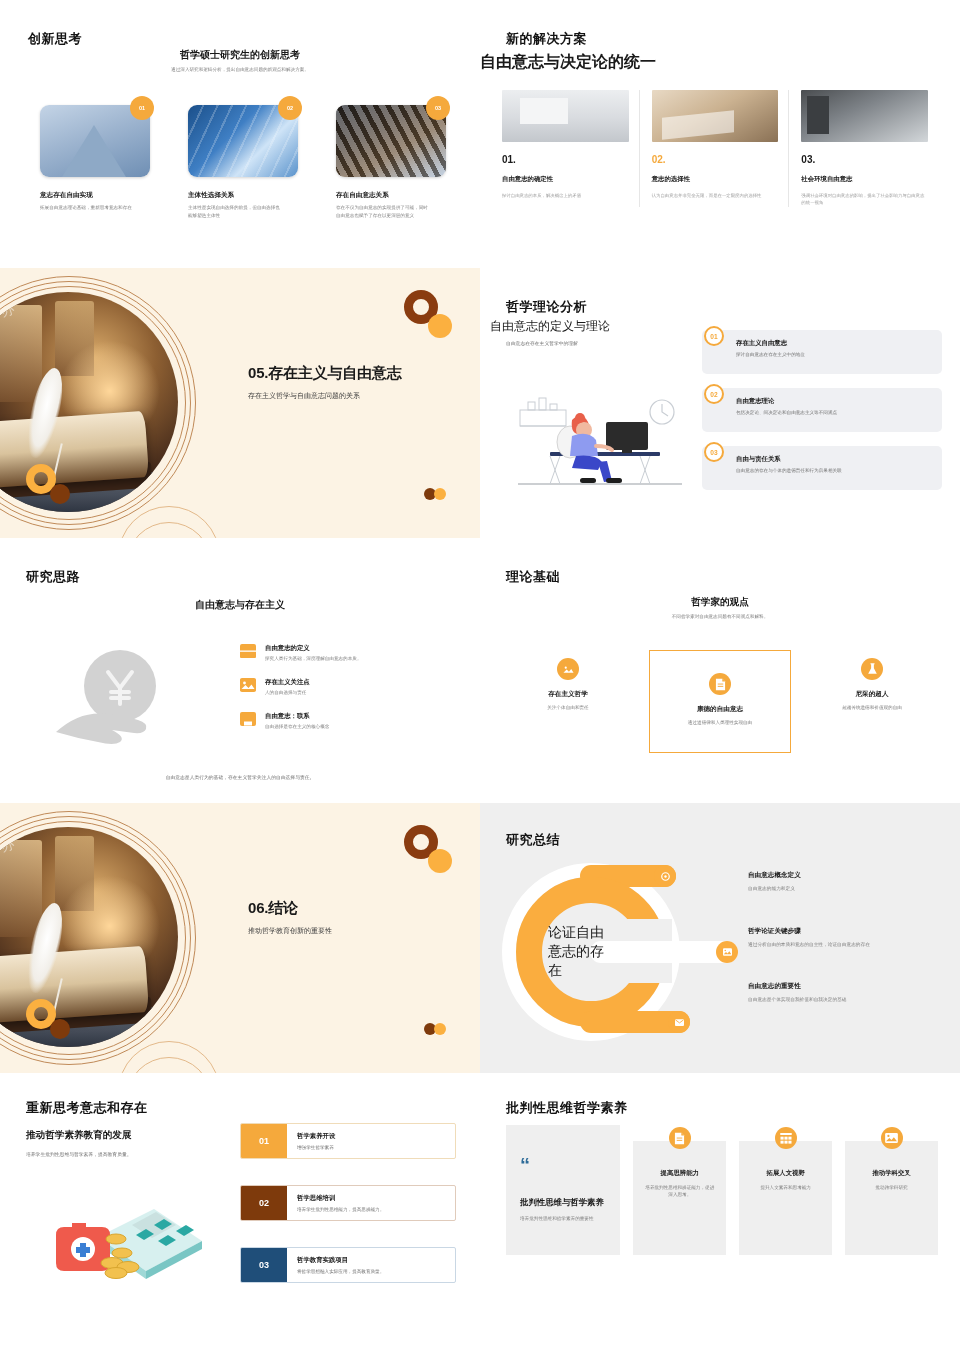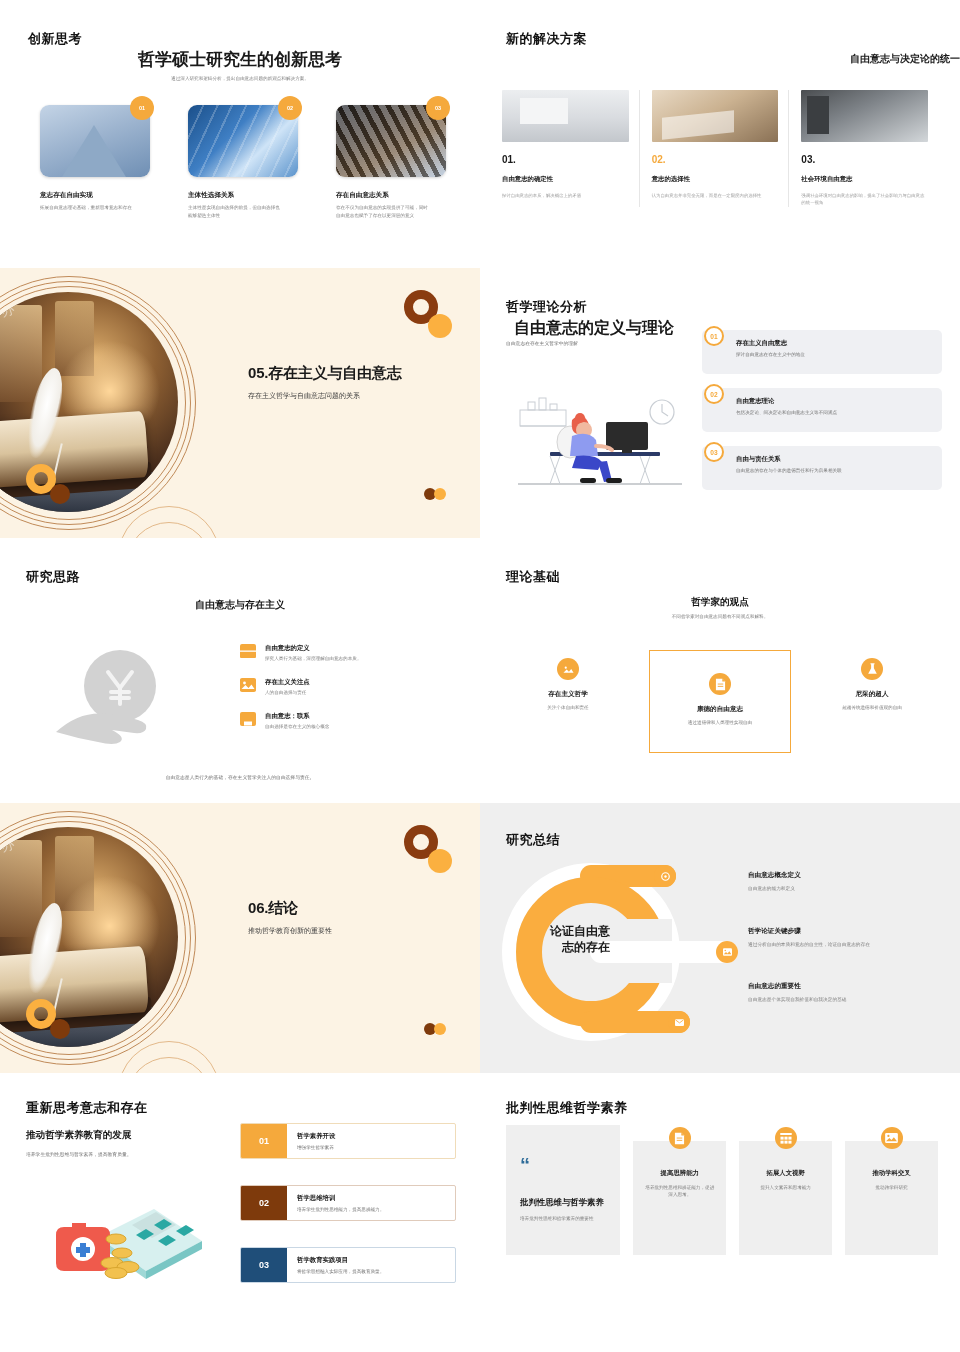--- a/index.html
+++ b/index.html
@@ -13,41 +13,41 @@
   .deck{width:960px;height:1000px;display:grid;grid-template-columns:480px 480px;grid-template-rows:268px 270px 265px 270px 279px;}
   .slide{position:relative;overflow:hidden;background:#fff;}
 
   
   .kicker{font-size:13px;font-weight:bold;letter-spacing:.5px;color:#141414;}
 
   
   .s1{padding:0;}
   .s1 .kicker{position:absolute;left:28px;top:30px;}
   .s1 .ctr{position:absolute;left:0;right:0;top:48px;text-align:center;}
-  .s1 .ctr .t{font-size:17px;font-weight:bold;}
+  .s1 .ctr .t{font-size:10px;font-weight:bold;}
   .s1 .ctr .s{font-size:4.6px;color:#7d7d7d;margin-top:5px;}
   .s1 .cards{position:absolute;left:40px;right:28px;top:105px;display:flex;gap:32px;}
   .s1 .card{width:124px;position:relative;}
   .s1 .thumb{width:110px;height:72px;border-radius:9px;position:relative;overflow:hidden;box-shadow:0 1px 3px rgba(0,0,0,.18);}
   .th1{background:linear-gradient(160deg,#c4d4e6 0%,#9db4cf 45%,#6f8fb4 100%);}
   .th1:after{content:"";position:absolute;left:22px;bottom:0;width:0;height:0;border-left:32px solid transparent;border-right:32px solid transparent;border-bottom:52px solid #8ea9c6;}
   .th2{background:linear-gradient(135deg,#1a4f8a 0%,#3f7fc4 40%,#cfe4f7 65%,#5a93cc 100%);}
   .th2:after{content:"";position:absolute;inset:0;background:
      repeating-linear-gradient(115deg,rgba(255,255,255,.22) 0 2px,transparent 2px 13px);}
   .th3{background:linear-gradient(150deg,#2d2a28 0%,#5d4a36 35%,#8b6a45 60%,#c9d7e6 100%);}
   .th3:after{content:"";position:absolute;inset:0;background:
      repeating-linear-gradient(62deg,rgba(20,18,16,.55) 0 5px,rgba(190,205,225,.35) 5px 11px);}
   .s1 .badge{position:absolute;top:-9px;right:2px;width:24px;height:24px;border-radius:50%;background:#F5A93C;color:#fff;font-size:5.5px;font-weight:bold;display:flex;align-items:center;justify-content:center;}
   .s1 .cap{margin-top:14px;}
   .s1 .cap .t{font-size:6.6px;font-weight:bold;}
   .s1 .cap .d{font-size:4.6px;line-height:1.65;color:#7d7d7d;margin-top:4px;width:96px;}
 
   
   .s2 .kicker{position:absolute;left:26px;top:30px;}
-  .s2 .sub{position:absolute;left:0;right:0;top:52px;text-align:right;font-size:10px;font-weight:bold;}
+  .s2 .sub{position:absolute;left:0;right:0;top:52px;text-align:left;font-size:16px;font-weight:bold;}
   .s2 .cols{position:absolute;left:22px;right:22px;top:90px;display:flex;gap:12px;}
   .s2 .col{flex:1;border-right:1px solid #e6e6e6;padding-right:10px;}
   .s2 .col:last-child{border-right:none;}
   .s2 .ph{height:52px;border-radius:1px;}
   .ph1{background:linear-gradient(180deg,#eceef0 0%,#d8dbdf 55%,#c3c7cc 100%);position:relative;}
   .ph1:after{content:"";position:absolute;left:18px;top:8px;width:48px;height:26px;background:#f4f5f6;}
   .ph2{background:linear-gradient(150deg,#e8d9c4 0%,#cbb291 45%,#8a7155 100%);position:relative;}
   .ph2:after{content:"";position:absolute;left:10px;top:24px;width:72px;height:22px;background:rgba(255,255,255,.55);transform:skewY(-6deg);}
   .ph3{background:linear-gradient(155deg,#4a4d50 0%,#7d8287 40%,#d3d7da 100%);position:relative;}
   .ph3:after{content:"";position:absolute;left:6px;top:6px;width:22px;height:38px;background:#3b3e41;}
@@ -85,21 +85,21 @@
   .hero .o-dot{position:absolute;right:28px;top:46px;width:24px;height:24px;border-radius:50%;background:#FBB040;}
   .hero .bl-ring{position:absolute;left:26px;bottom:44px;width:30px;height:30px;border-radius:50%;border:8px solid #FBB040;box-sizing:border-box;}
   .hero .bl-dot{position:absolute;left:50px;bottom:34px;width:20px;height:20px;border-radius:50%;background:#7E3A0C;}
   .hero .pair1{position:absolute;right:44px;bottom:38px;width:12px;height:12px;border-radius:50%;background:#7E3A0C;}
   .hero .pair2{position:absolute;right:34px;bottom:38px;width:12px;height:12px;border-radius:50%;background:#FBB040;}
   .hero .arcs{position:absolute;left:118px;bottom:-70px;width:100px;height:100px;border-radius:50%;border:1px solid #E3B98A;}
   .hero .arcs2{position:absolute;left:126px;bottom:-70px;width:84px;height:84px;border-radius:50%;border:1px solid #E3B98A;}
 
   
   .s4 .kicker{position:absolute;left:26px;top:30px;}
-  .s4 .sub{position:absolute;left:34px;top:50px;font-size:16px;font-weight:bold;}
+  .s4 .sub{position:absolute;left:10px;top:50px;font-size:12px;font-weight:normal;}
   .s4 .lead{position:absolute;left:26px;top:72px;font-size:4.8px;color:#6d6d6d;}
   .s4 .illus{position:absolute;left:30px;top:104px;width:180px;height:120px;}
   .s4 .list{position:absolute;right:18px;top:62px;width:240px;}
   .s4 .row{position:relative;margin-bottom:14px;}
   .s4 .bar{background:#EFF0F3;border-radius:5px;padding:9px 12px 9px 34px;min-height:26px;}
   .s4 .n{position:absolute;left:2px;top:-4px;width:20px;height:20px;border-radius:50%;border:2.5px solid #F5A93C;box-sizing:border-box;display:flex;align-items:center;justify-content:center;font-size:6.6px;font-weight:bold;color:#F5A93C;background:#fff;}
   .s4 .rt{font-size:6.4px;font-weight:bold;}
   .s4 .rd{font-size:4.6px;color:#6d6d6d;margin-top:4px;}
 
   
@@ -124,21 +124,21 @@
   .s6 .ct{font-size:6.6px;font-weight:bold;}
   .s6 .cd{font-size:4.6px;color:#7a7a7a;margin-top:5px;line-height:1.6;}
 
   
   .s8{background:#EFEFEF;}
   .s8 .kicker{position:absolute;left:26px;top:28px;}
   .s8 .dia{position:absolute;left:14px;top:60px;width:250px;height:190px;}
   .s8 .cring{position:absolute;left:22px;top:14px;width:150px;height:150px;border-radius:50%;border:26px solid #FAAD3F;box-sizing:border-box;}
   .s8 .cmask{position:absolute;left:104px;top:56px;width:74px;height:64px;background:#EFEFEF;}
   .s8 .white{position:absolute;left:8px;top:0;width:178px;height:178px;border-radius:50%;border:14px solid #fff;box-sizing:border-box;}
-  .s8 .clabel{position:absolute;left:54px;top:60px;width:62px;font-size:12px;font-weight:bold;line-height:1.35;text-align:right;}
+  .s8 .clabel{position:absolute;left:54px;top:60px;width:62px;font-size:14px;font-weight:normal;line-height:1.35;}
   .s8 .spoke{position:absolute;height:22px;background:#FAAD3F;border-radius:11px;}
   .s8 .sp1{left:86px;top:2px;width:96px;}
   .s8 .sp2{left:96px;top:78px;width:148px;background:#fff;}
   .s8 .sp3{left:86px;top:148px;width:110px;}
   .s8 .knob{position:absolute;width:22px;height:22px;border-radius:50%;background:#FAAD3F;display:flex;align-items:center;justify-content:center;}
   .s8 .k1{left:160px;top:2px;}
   .s8 .k2{left:222px;top:78px;}
   .s8 .k3{left:174px;top:148px;}
   .s8 .rows{position:absolute;left:268px;top:68px;width:195px;}
   .s8 .r{margin-bottom:34px;}

